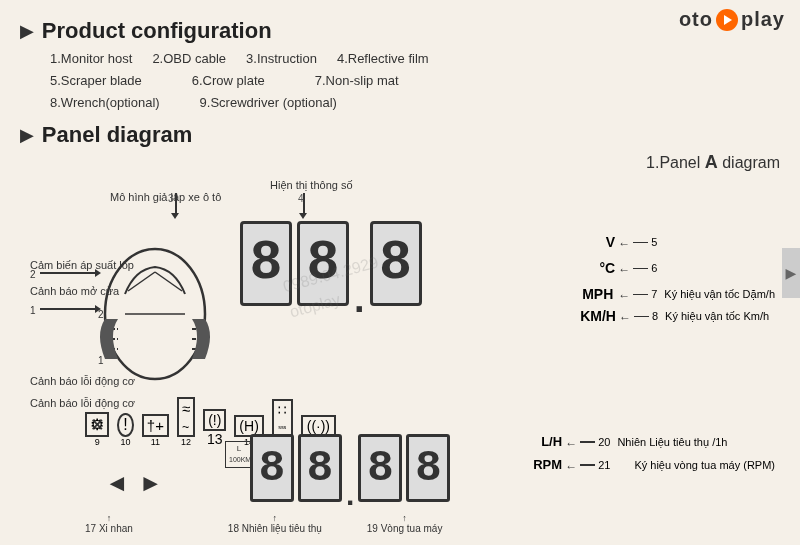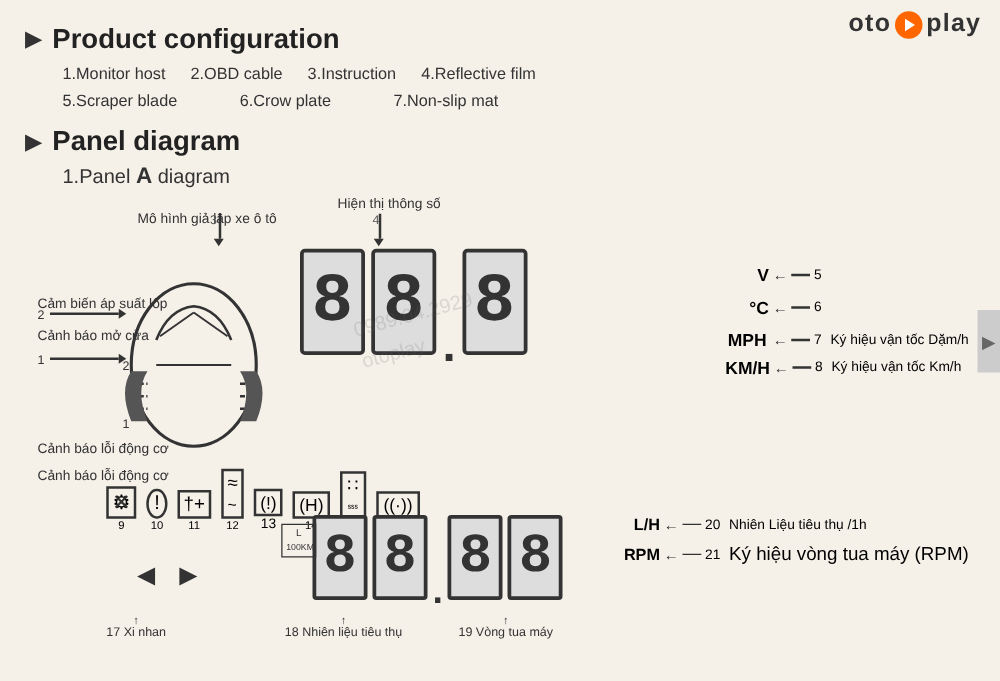--- a/index.html
+++ b/index.html
@@ -108,20 +108,21 @@
 
     
     .panel-diagram {
       margin-top: 4px;
     }
     .panel-subtitle {
       padding-left: 30px;
       font-size: 16px;
       color: #333;
       margin-bottom: 6px;
+      text-align: right;
     }
     .panel-subtitle span.panel-a {
       font-size: 18px;
       font-weight: bold;
     }
 
     
     .diagram-area {
       position: relative;
       width: 760px;
@@ -182,20 +183,24 @@
         <span class="config-item">1.Monitor host</span>
         <span class="config-item">2.OBD cable</span>
         <span class="config-item">3.Instruction</span>
         <span class="config-item">4.Reflective film</span>
       </div>
       <div class="config-row">
         <span class="config-item">5.Scraper blade</span>
         <span class="config-item" style="margin-left:30px;">6.Crow plate</span>
         <span class="config-item" style="margin-left:30px;">7.Non-slip mat</span>
       </div>
+      <div class="config-row">
+        <span class="config-item">8.Wrench(optional)</span>
+        <span class="config-item" style="margin-left:20px;">9.Screwdriver (optional)</span>
+      </div>
     </div>
   </div>
 
   <div class="panel-diagram">
     <div class="section-header">
       <span class="section-arrow">▶</span>
       <span class="section-title">Panel diagram</span>
     </div>
     <div class="panel-subtitle">
       1.Panel <span class="panel-a" style="font-size:18px;font-weight:bold;">A</span> diagram
@@ -325,21 +330,21 @@
           <span style="font-size:9px;">11</span>
         </div>
 
         <div style="display:flex;flex-direction:column;align-items:center;">
           <div style="font-size:15px;border:2px solid #333;padding:1px 3px;">≈<br><small>~</small></div>
           <span style="font-size:9px;">12</span>
         </div>
 
         <div style="display:flex;flex-direction:column;align-items:center;">
           <div style="font-size:14px;border:2px solid #333;padding:1px 3px;">(!)</div>
-          <span style="font-size:11px;">13</span>
+          <span style="font-size:14px;">13</span>
         </div>
 
         <div style="display:flex;flex-direction:column;align-items:center;">
           <div style="font-size:14px;border:2px solid #333;padding:1px 3px;">(H)</div>
           <span style="font-size:9px;">14</span>
         </div>
 
         <div style="display:flex;flex-direction:column;align-items:center;">
           <div style="font-size:14px;border:2px solid #333;padding:1px 4px;text-align:center;">∷<br><small style="font-size:8px;">ˢˢˢ</small></div>
           <span style="font-size:9px;">15</span>
@@ -396,20 +401,20 @@
           <span style="width:15px;height:1.5px;background:#333;display:inline-block;"></span>
           <span style="font-size:11px;">20</span>
           <span style="font-size:11px;margin-left:4px;">Nhiên Liệu tiêu thụ /1h</span>
         </div>
 
         <div style="display:flex;align-items:center;gap:3px;">
           <span style="font-weight:bold;font-size:13px;min-width:35px;text-align:right;">RPM</span>
           <span style="font-size:12px;color:#333;">←</span>
           <span style="width:15px;height:1.5px;background:#333;display:inline-block;"></span>
           <span style="font-size:11px;">21</span>
-          <span style="font-size:15px;margin-left:4px;">Ký hiệu vòng tua máy (RPM)</span>
+          <span style="font-size:11px;margin-left:21px;">Ký hiệu vòng tua máy (RPM)</span>
         </div>
       </div>
 
     </div>
   </div>
 
 </div>
 
 </body></html>

